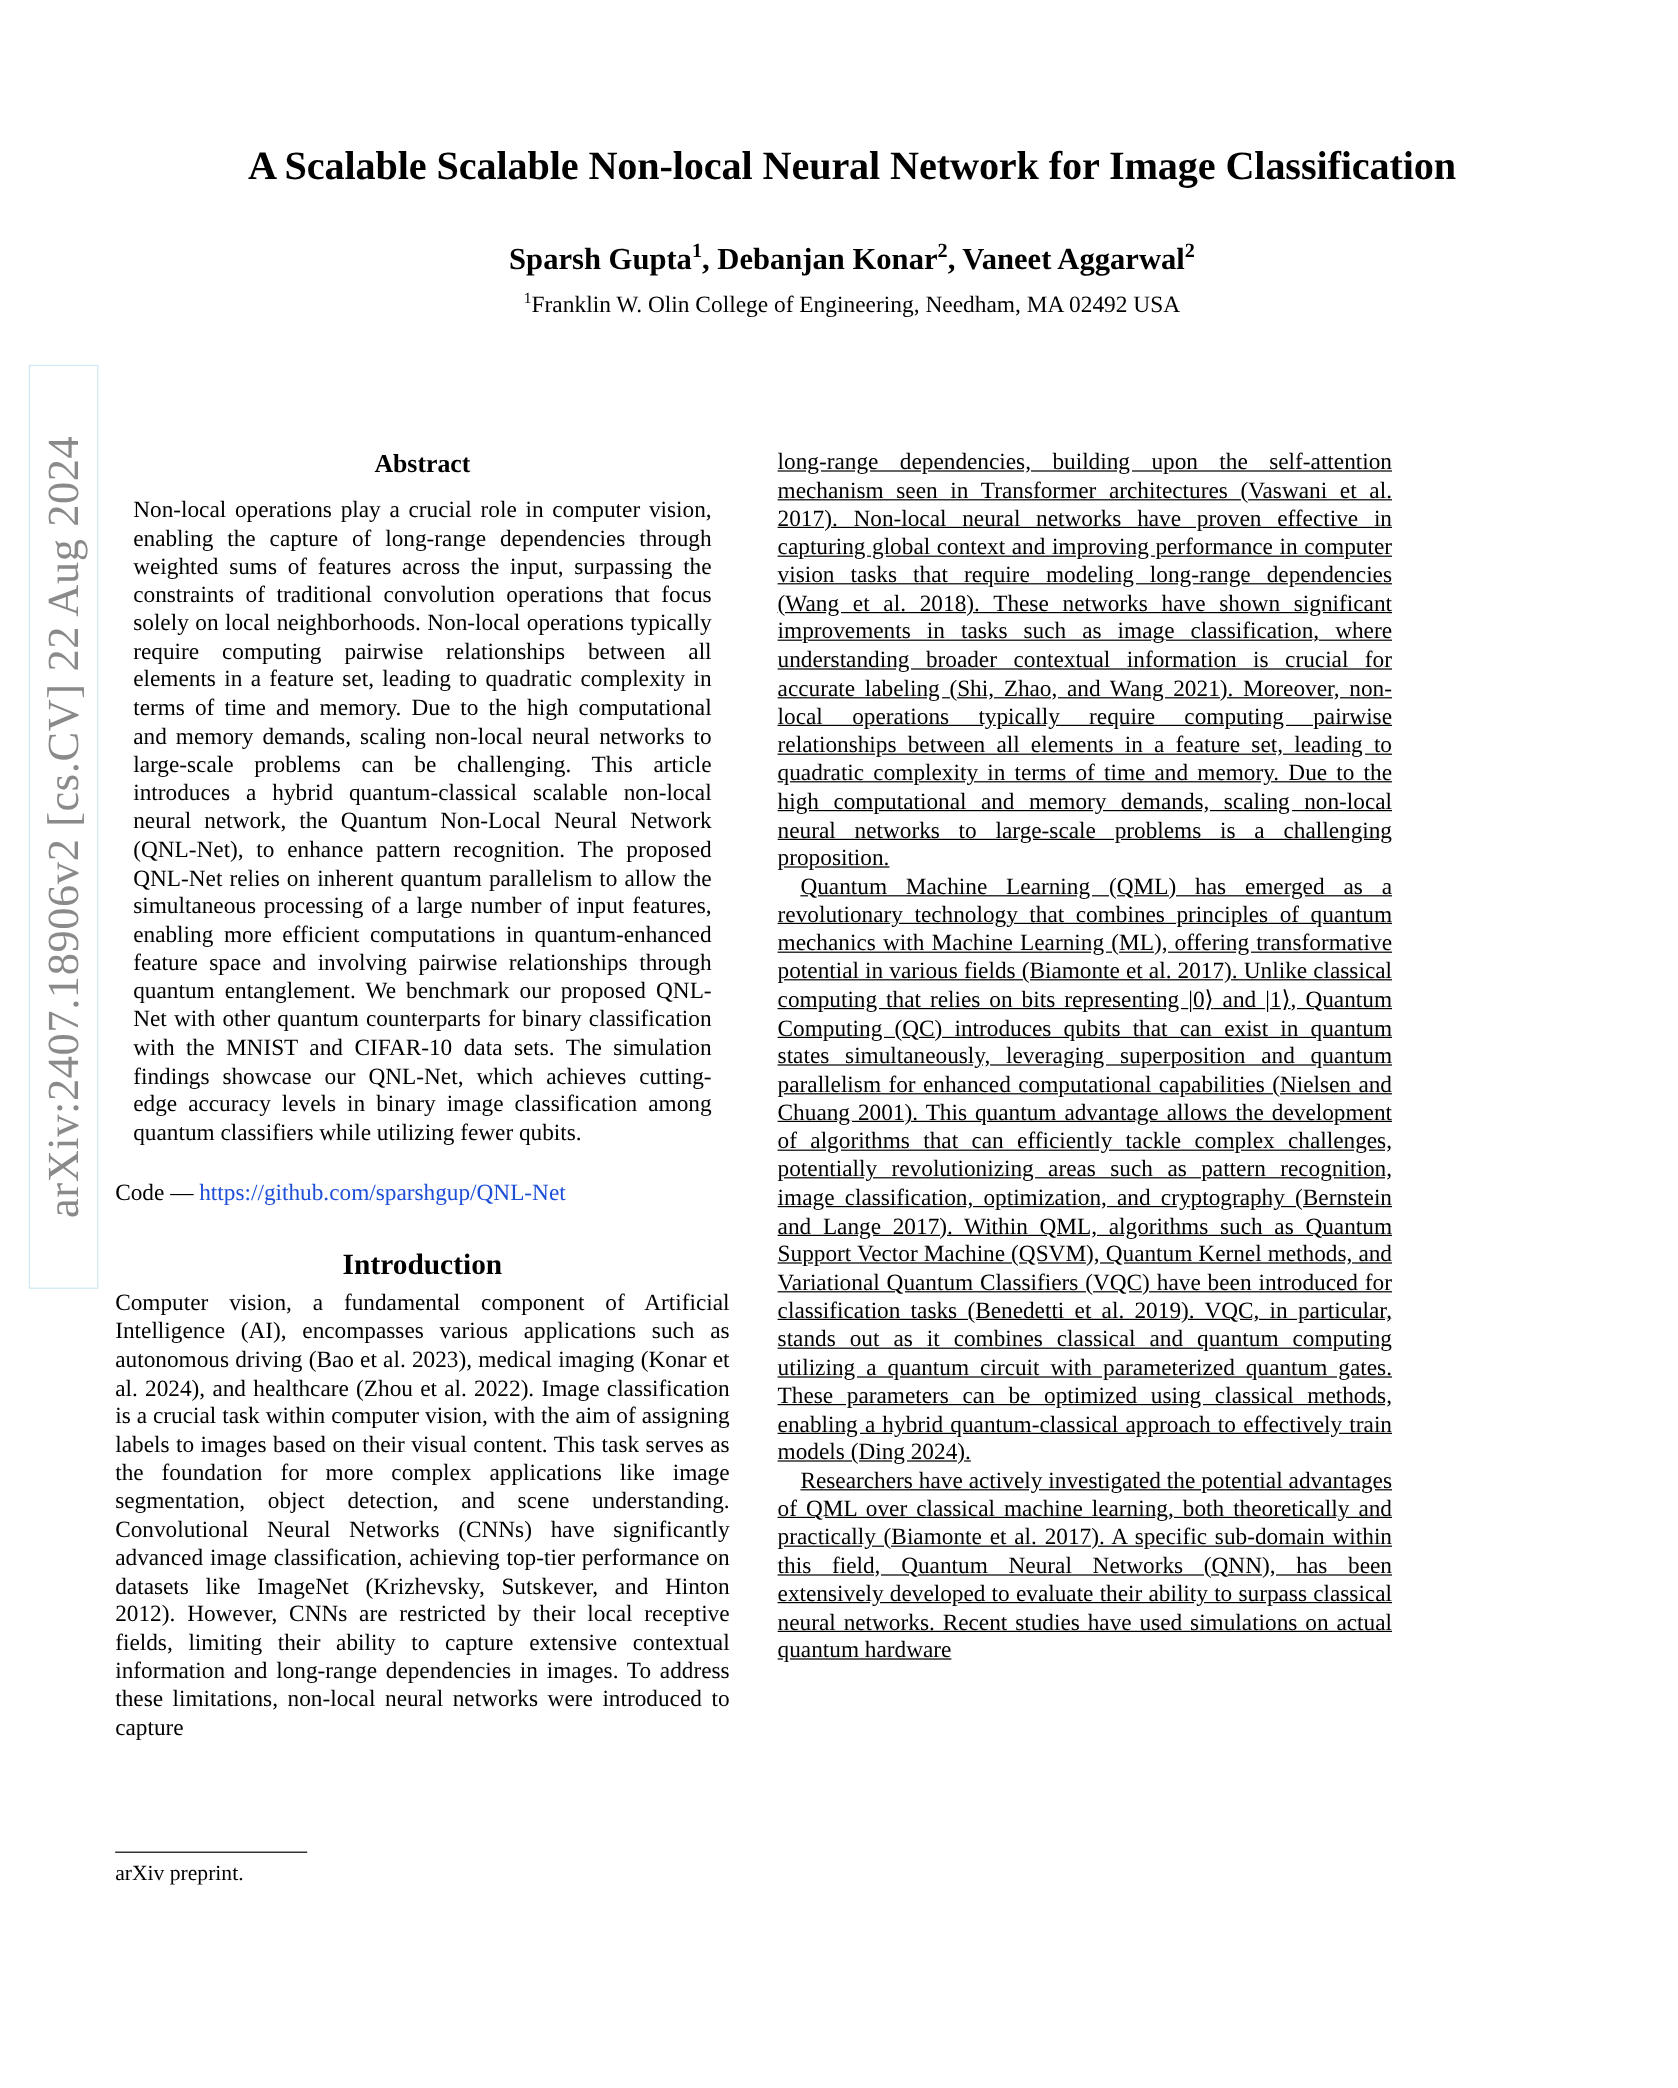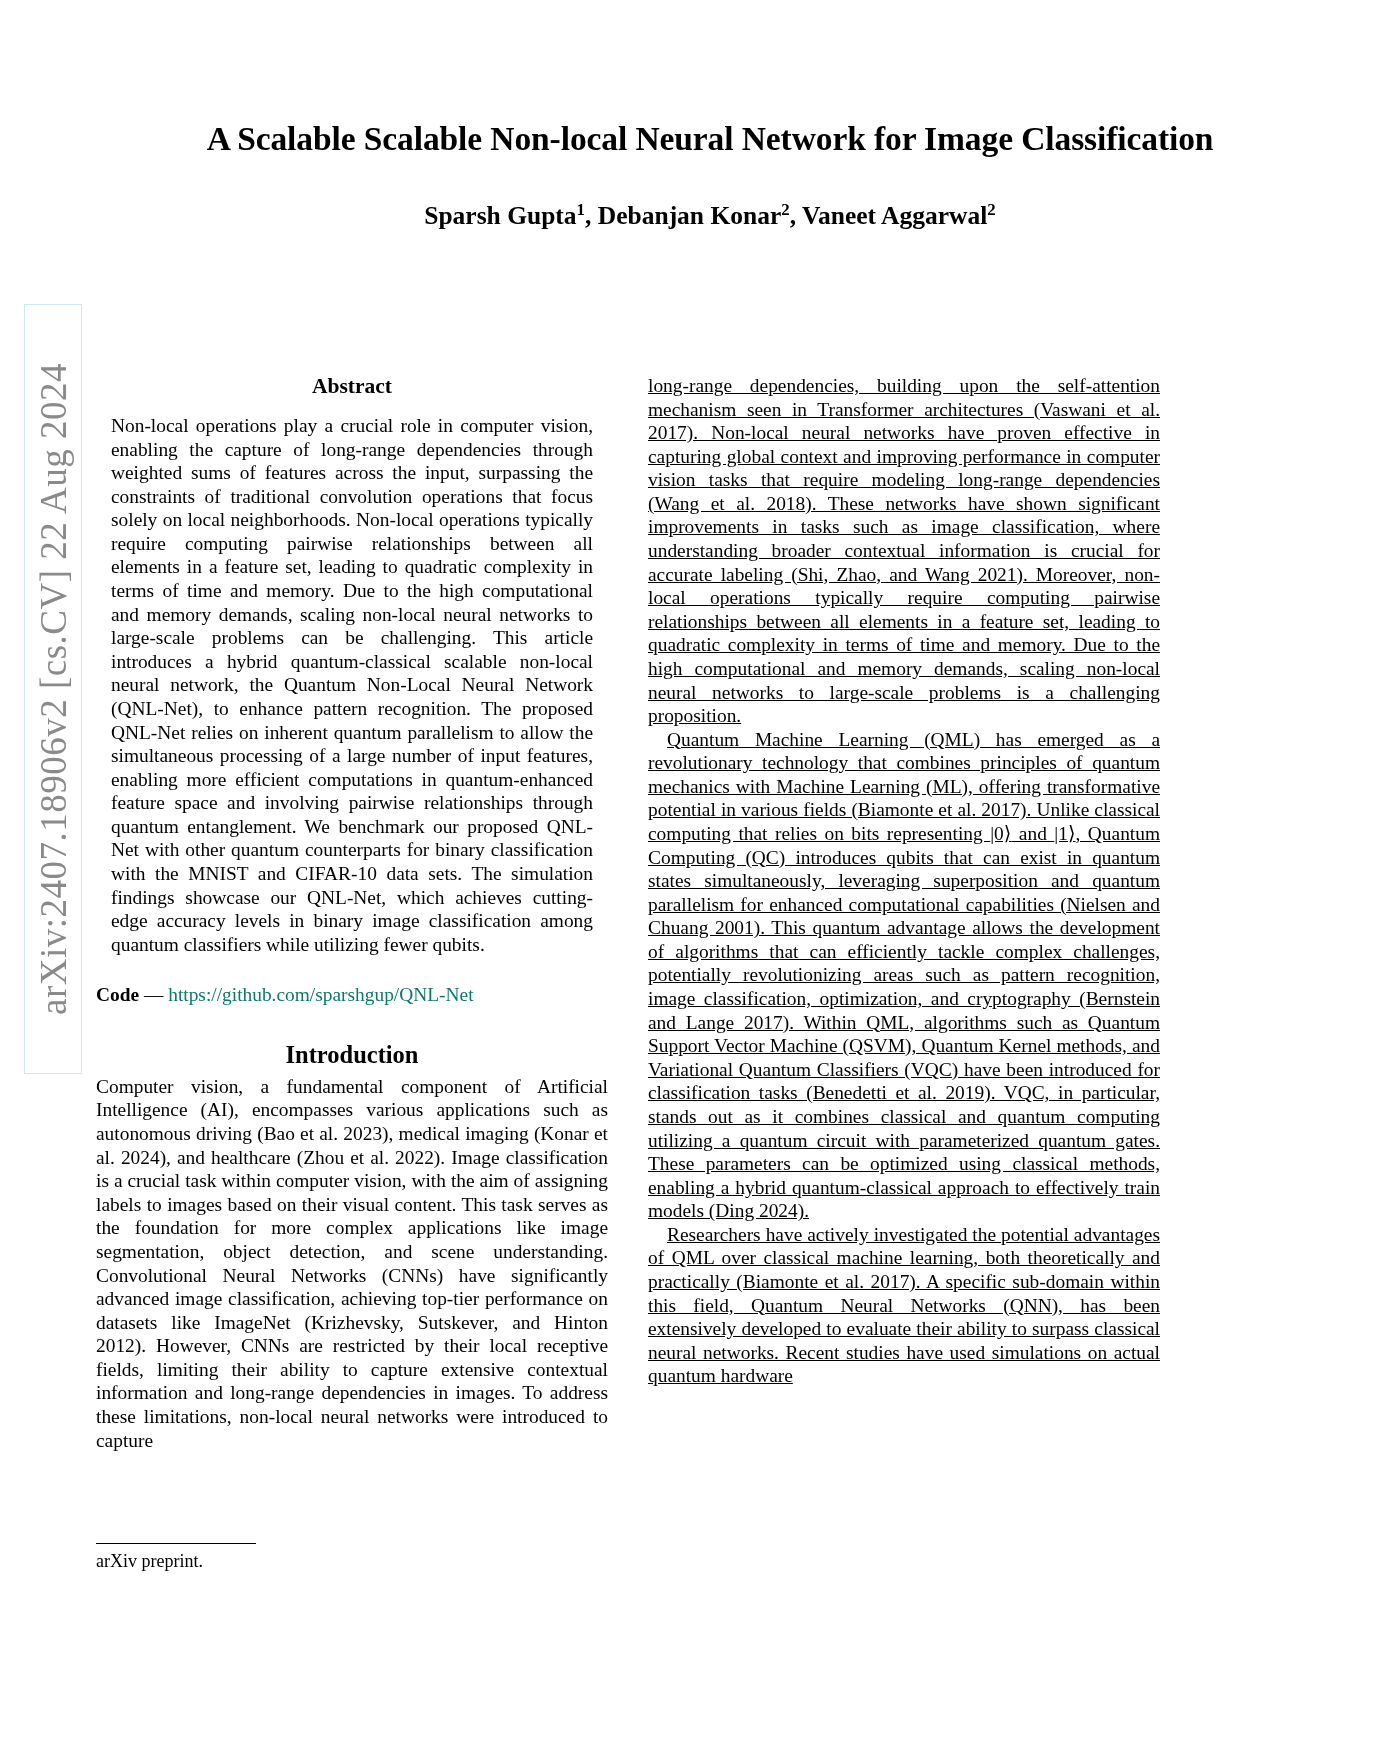--- a/index.html
+++ b/index.html
@@ -115,21 +115,21 @@
     text-justify: inter-word;
     hyphens: none;
     margin: 15px;
   }
   .code-line {
     font-size: 19.4px;
     line-height: 1.215;
     margin: 27px 0 0 0;
     text-align: left;
   }
-  .code-line b { font-weight: bold; }
+  .code-line b { font-weight: normal; }
 
   .body-par {
     font-size: 19.4px;
     line-height: 1.215;
     text-align: justify;
     text-justify: inter-word;
     margin: 0;
   }
   .body-par.indent { text-indent: 19px; }
 
@@ -158,31 +158,32 @@
 <div class="page">
 
   <div class="arxiv-stamp">
     <span>arXiv:2407.18906v2  [cs.CV]  22 Aug 2024</span>
   </div>
 
   <div class="title-block">
     <h1 class="paper-title">A Scalable Scalable Non-local Neural Network for Image Classification</h1>
     <div class="authors">Sparsh Gupta<sup>1</sup>, Debanjan Konar<sup>2</sup>, Vaneet Aggarwal<sup>2</sup></div>
     <div class="affil">
+      <div><sup>1</sup><span>Franklin W. Olin College of Engineering, Needham, MA 02492 USA</span></div>
     </div>
   </div>
 
   <div class="columns">
 
     <div class="col col-left">
       <h2 class="section-head">Abstract</h2>
       <p class="abstract-body">Non-local operations play a crucial role in computer vision, enabling the capture of long-range dependencies through weighted sums of features across the input, surpassing the constraints of traditional convolution operations that focus solely on local neighborhoods. Non-local operations typically require computing pairwise relationships between all elements in a feature set, leading to quadratic complexity in terms of time and memory. Due to the high computational and memory demands, scaling non-local neural networks to large-scale problems can be challenging. This article introduces a hybrid quantum-classical scalable non-local neural network, the Quantum Non-Local Neural Network (QNL-Net), to enhance pattern recognition. The proposed QNL-Net relies on inherent quantum parallelism to allow the simultaneous processing of a large number of input features, enabling more efficient computations in quantum-enhanced feature space and involving pairwise relationships through quantum entanglement. We benchmark our proposed QNL-Net with other quantum counterparts for binary classification with the MNIST and CIFAR-10 data sets. The simulation findings showcase our QNL-Net, which achieves cutting-edge accuracy levels in binary image classification among quantum classifiers while utilizing fewer qubits.</p>
 
       <p class="code-line">
-        <b>Code</b><span> — </span><a style="color:#0f766e;text-decoration:none;">https://github.com/sparshgup/QNL-Net</a>
+        <b>Code</b><span> — </span><a style="color:#1d4ed8;text-decoration:none;">https://github.com/sparshgup/QNL-Net</a>
       </p>
 
       <h2 class="section-head intro">Introduction</h2>
       <p class="body-par">Computer vision, a fundamental component of Artificial Intelligence (AI), encompasses various applications such as autonomous driving (Bao et al. 2023), medical imaging (Konar et al. 2024), and healthcare (Zhou et al. 2022). Image classification is a crucial task within computer vision, with the aim of assigning labels to images based on their visual content. This task serves as the foundation for more complex applications like image segmentation, object detection, and scene understanding. Convolutional Neural Networks (CNNs) have significantly advanced image classification, achieving top-tier performance on datasets like ImageNet (Krizhevsky, Sutskever, and Hinton 2012). However, CNNs are restricted by their local receptive fields, limiting their ability to capture extensive contextual information and long-range dependencies in images. To address these limitations, non-local neural networks were introduced to capture</p>
     </div>
 
     <div class="col col-right">
       <p class="body-par">long-range dependencies, building upon the self-attention mechanism seen in Transformer architectures (Vaswani et al. 2017). Non-local neural networks have proven effective in capturing global context and improving performance in computer vision tasks that require modeling long-range dependencies (Wang et al. 2018). These networks have shown significant improvements in tasks such as image classification, where understanding broader contextual information is crucial for accurate labeling (Shi, Zhao, and Wang 2021). Moreover, non-local operations typically require computing pairwise relationships between all elements in a feature set, leading to quadratic complexity in terms of time and memory. Due to the high computational and memory demands, scaling non-local neural networks to large-scale problems is a challenging proposition.</p>
       <p class="body-par indent"><span>Quantum Machine Learning (QML) has emerged as a revolutionary technology that combines principles of quantum mechanics with Machine Learning (ML), offering transformative potential in various fields (Biamonte et al. 2017). Unlike classical computing that relies on bits representing </span><span class="ket">|0⟩</span><span> and </span><span class="ket">|1⟩</span><span>, Quantum Computing (QC) introduces qubits that can exist in quantum states simultaneously, leveraging superposition and quantum parallelism for enhanced computational capabilities (Nielsen and Chuang 2001). This quantum advantage allows the development of algorithms that can efficiently tackle complex challenges, potentially revolutionizing areas such as pattern recognition, image classification, optimization, and cryptography (Bernstein and Lange 2017). Within QML, algorithms such as Quantum Support Vector Machine (QSVM), Quantum Kernel methods, and Variational Quantum Classifiers (VQC) have been introduced for classification tasks (Benedetti et al. 2019). VQC, in particular, stands out as it combines classical and quantum computing utilizing a quantum circuit with parameterized quantum gates. These parameters can be optimized using classical methods, enabling a hybrid quantum-classical approach to effectively train models (Ding 2024).</span></p>
       <p class="body-par indent">Researchers have actively investigated the potential advantages of QML over classical machine learning, both theoretically and practically (Biamonte et al. 2017). A specific sub-domain within this field, Quantum Neural Networks (QNN), has been extensively developed to evaluate their ability to surpass classical neural networks. Recent studies have used simulations on actual quantum hardware</p>

